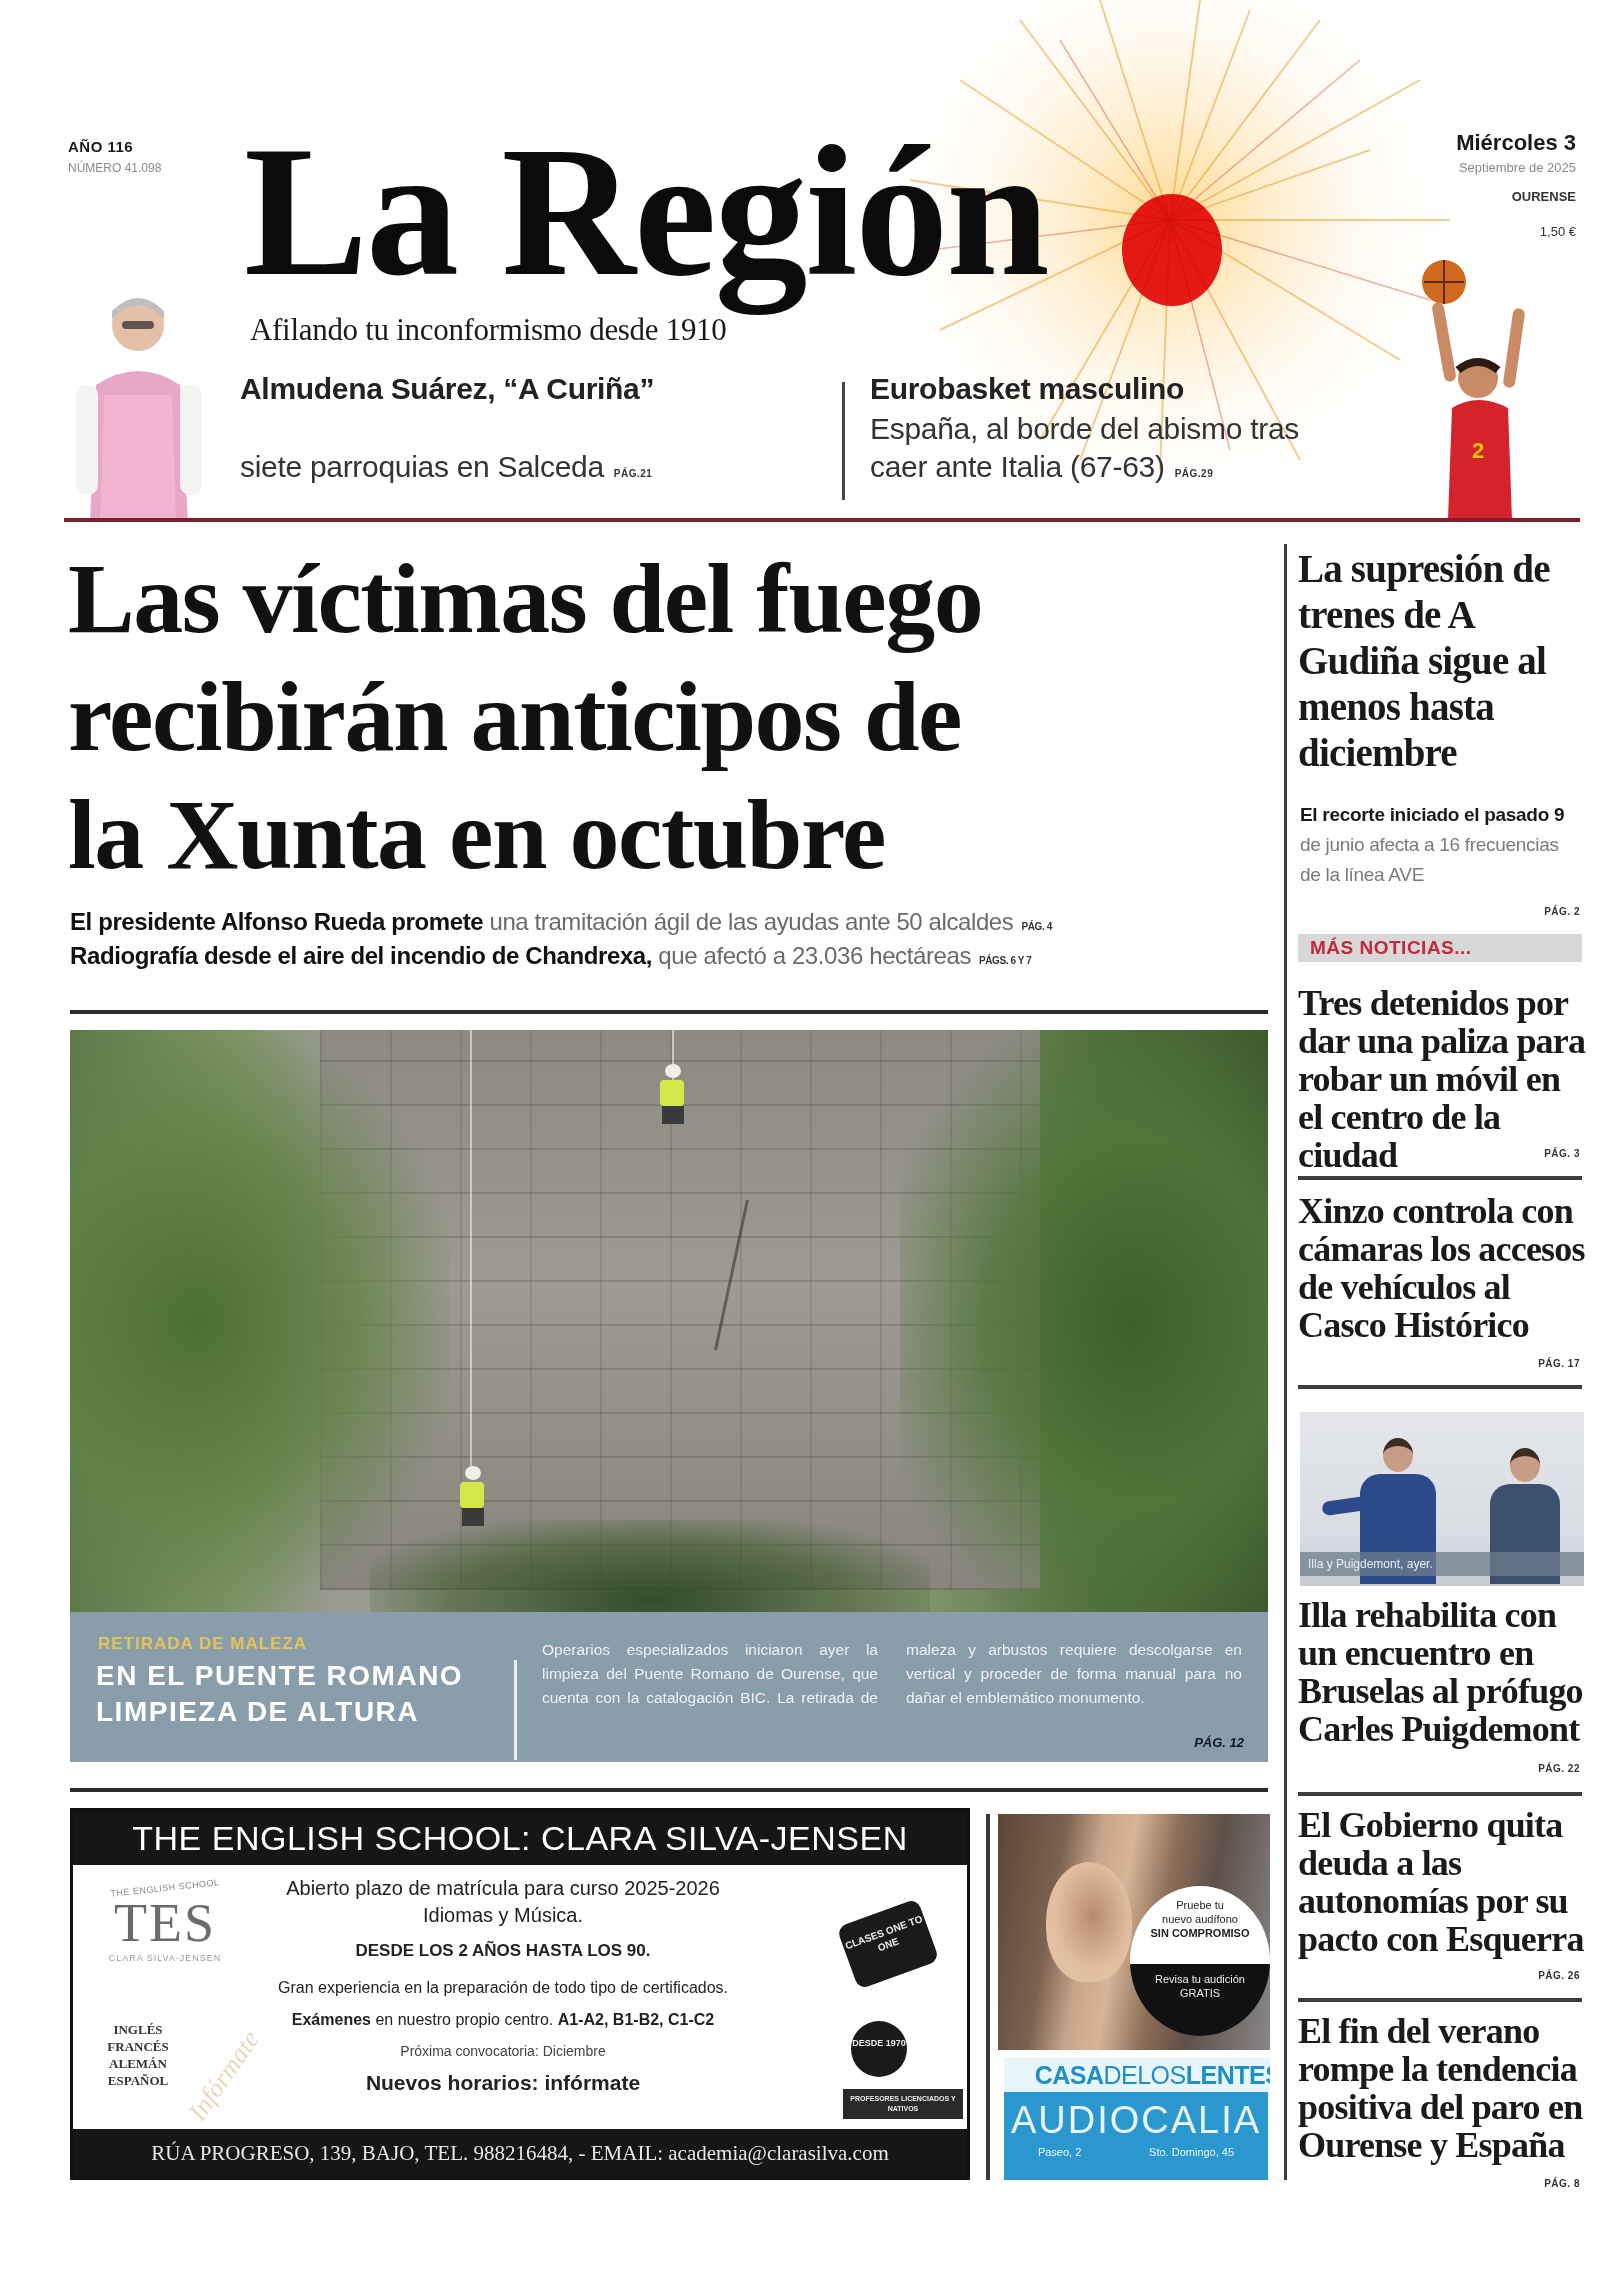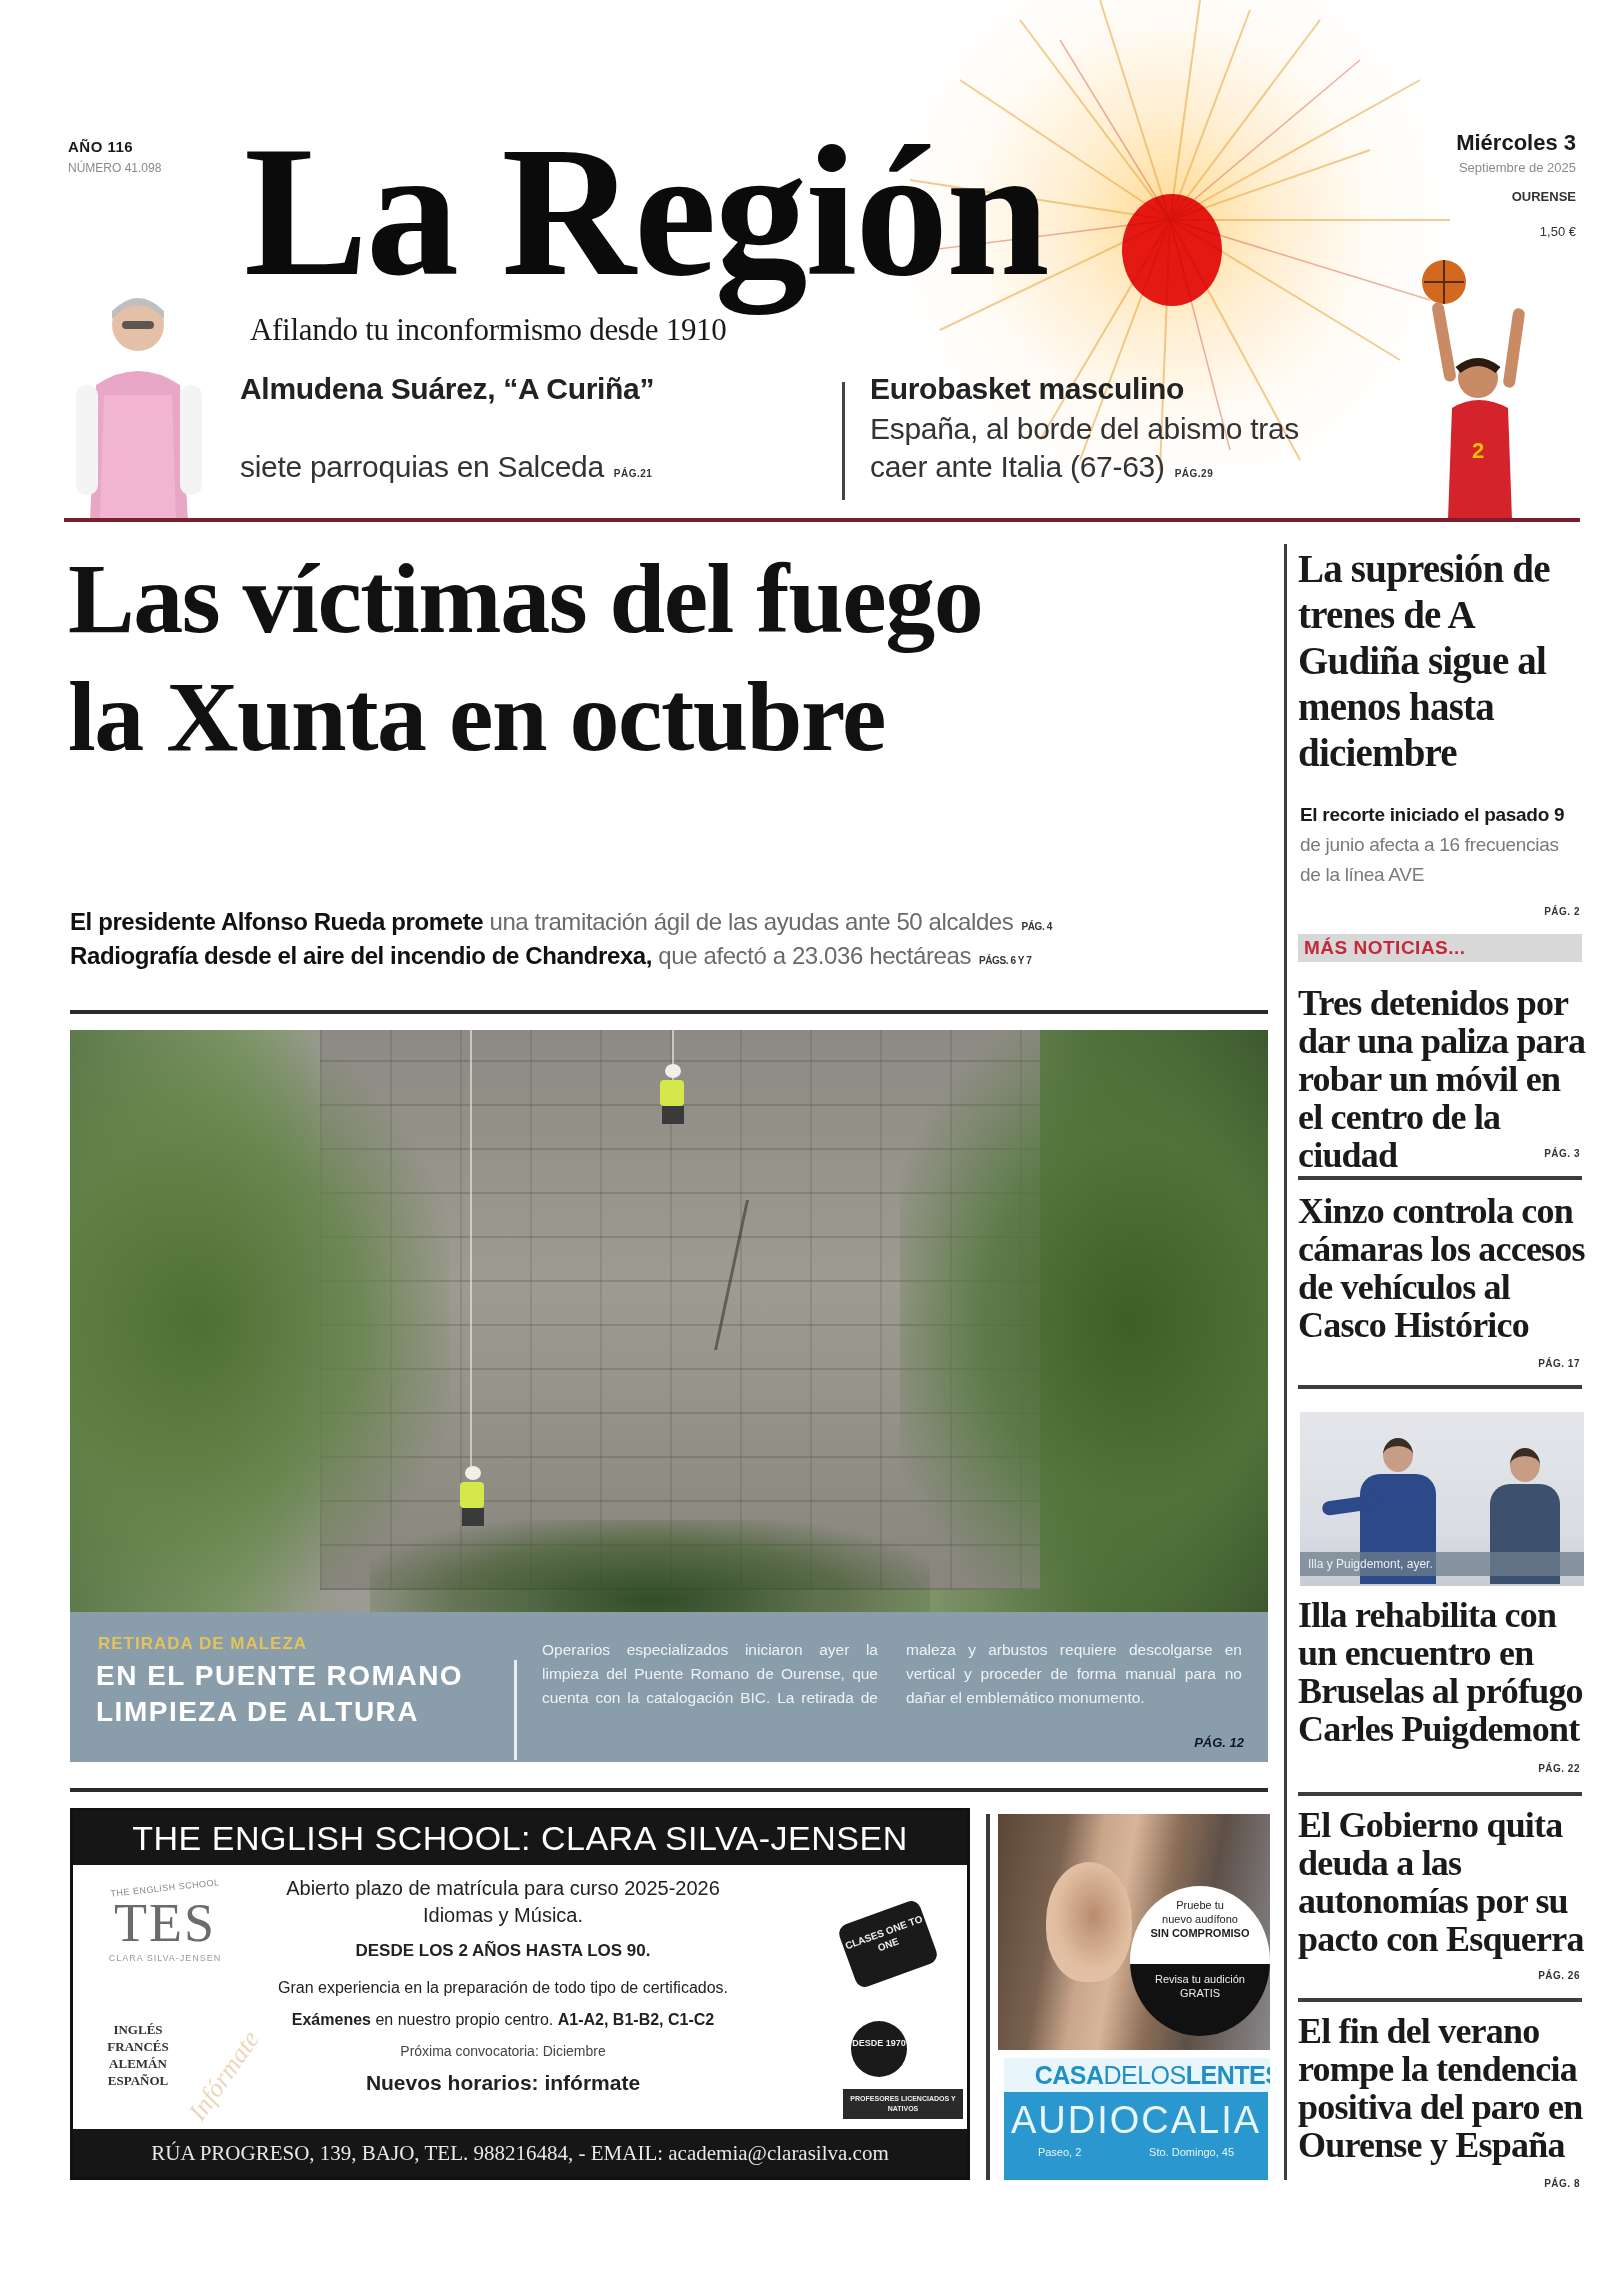--- a/index.html
+++ b/index.html
@@ -141,21 +141,21 @@
 
   
   .right-col-rule { left: 1284px; top: 544px; width: 3px; height: 1636px; background: #3d3d3d; }
   .side-h { position: absolute; left: 1298px; width: 290px; font-family: "Liberation Serif", serif; font-weight: bold;
             font-size: 36px; line-height: 38px; color: #1a1a1a; letter-spacing: -0.8px; }
   .side-lead { font-size: 39px; line-height: 46px; }
   .side-deck { position: absolute; left: 1300px; top: 800px; width: 280px; font-size: 19px; line-height: 30px; color: #7a7a7a; letter-spacing: -0.3px; }
   .side-deck b { color: #1a1a1a; }
   .pag-right { position: absolute; right: 20px; font-size: 10px; font-weight: bold; color: #333; letter-spacing: 0.5px; }
   .mas-noticias { left: 1298px; top: 934px; width: 284px; height: 28px; background: #d8d8d8; color: #c4283a; font-weight: bold;
-           font-size: 19px; line-height: 28px; padding-left: 6px; letter-spacing: 0.5px; }
+           font-size: 19px; line-height: 28px; padding-left: 12px; letter-spacing: 0.5px; }
   .side-rule { position: absolute; left: 1298px; width: 284px; height: 4px; background: #3d3d3d; }
 
   .side-photo { left: 1300px; top: 1412px; width: 284px; height: 174px; overflow: hidden;
            background: linear-gradient(180deg, #e4e6ea 0%, #d9dde3 70%, #c8ccd2 100%); }
   .side-photo .man1 { position: absolute; left: 60px; top: 26px; width: 76px; height: 150px; }
   .side-photo .man2 { position: absolute; left: 190px; top: 36px; width: 70px; height: 140px; }
   .side-photo .man1 .h, .side-photo .man2 .h { width: 30px; height: 34px; border-radius: 50%; background: #c79d85; margin: 0 auto; border-top: 8px solid #3b2d24; }
   .side-photo .man1 .b { width: 76px; height: 110px; background: #2c4a8a; border-radius: 20px 20px 0 0; margin-top: 2px; }
   .side-photo .man2 .b { width: 70px; height: 100px; background: #3d506e; border-radius: 20px 20px 0 0; margin-top: 2px; }
   .side-photo .arm { position: absolute; left: 22px; top: 86px; width: 60px; height: 14px; background: #2c4a8a; border-radius: 7px; transform: rotate(-8deg); }
@@ -251,20 +251,21 @@
   <div class="sub">
     <span>España, al borde del abismo tras</span><br>
     <span>caer ante Italia (67-63)</span><span class="pag">PÁG.29</span>
   </div>
 </div>
 
 <div class="abs mast-rule"></div>
 
 <h1 class="abs main-headline">
   <div>Las víctimas del fuego</div>
+  <div>recibirán anticipos de</div>
   <div>la Xunta en octubre</div>
 </h1>
 <div class="abs deck deck-1">
   <b>El presidente Alfonso Rueda promete</b><span> una tramitación ágil de las ayudas ante 50 alcaldes</span><span class="pag">PÁG. 4</span>
 </div>
 <div class="abs deck deck-2">
   <b>Radiografía desde el aire del incendio de Chandrexa,</b><span> que afectó a 23.036 hectáreas</span><span class="pag">PÁGS. 6 Y 7</span>
 </div>
 
 <div class="abs rule-thick rule-main-top"></div>

